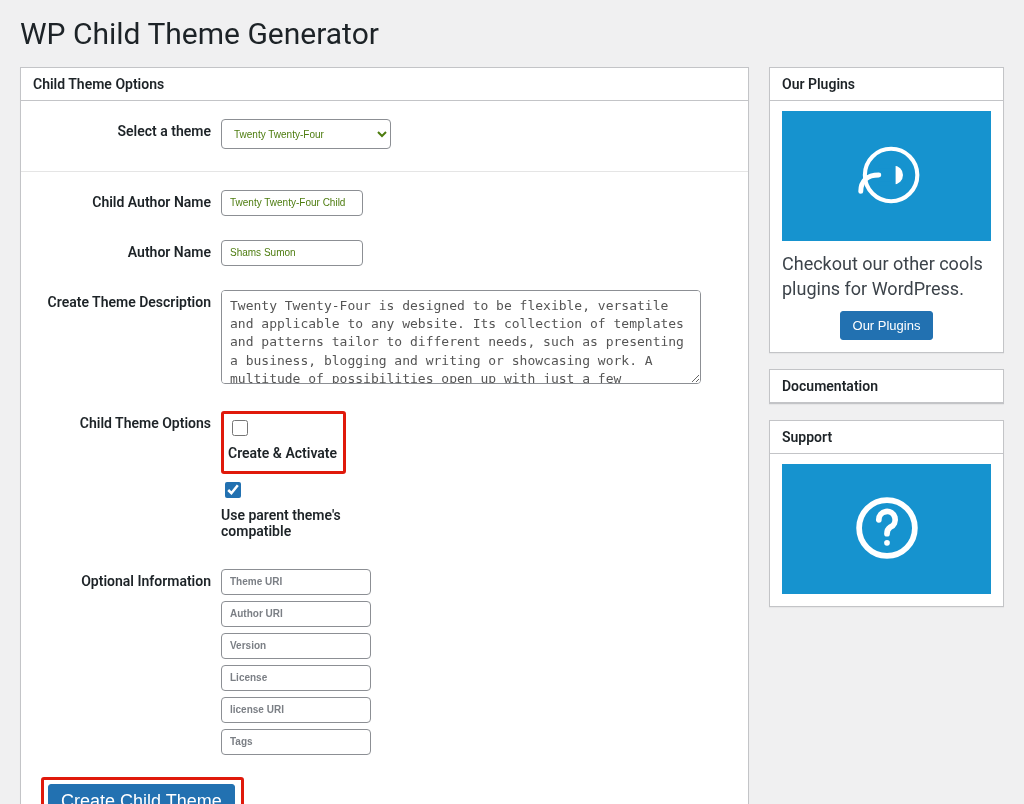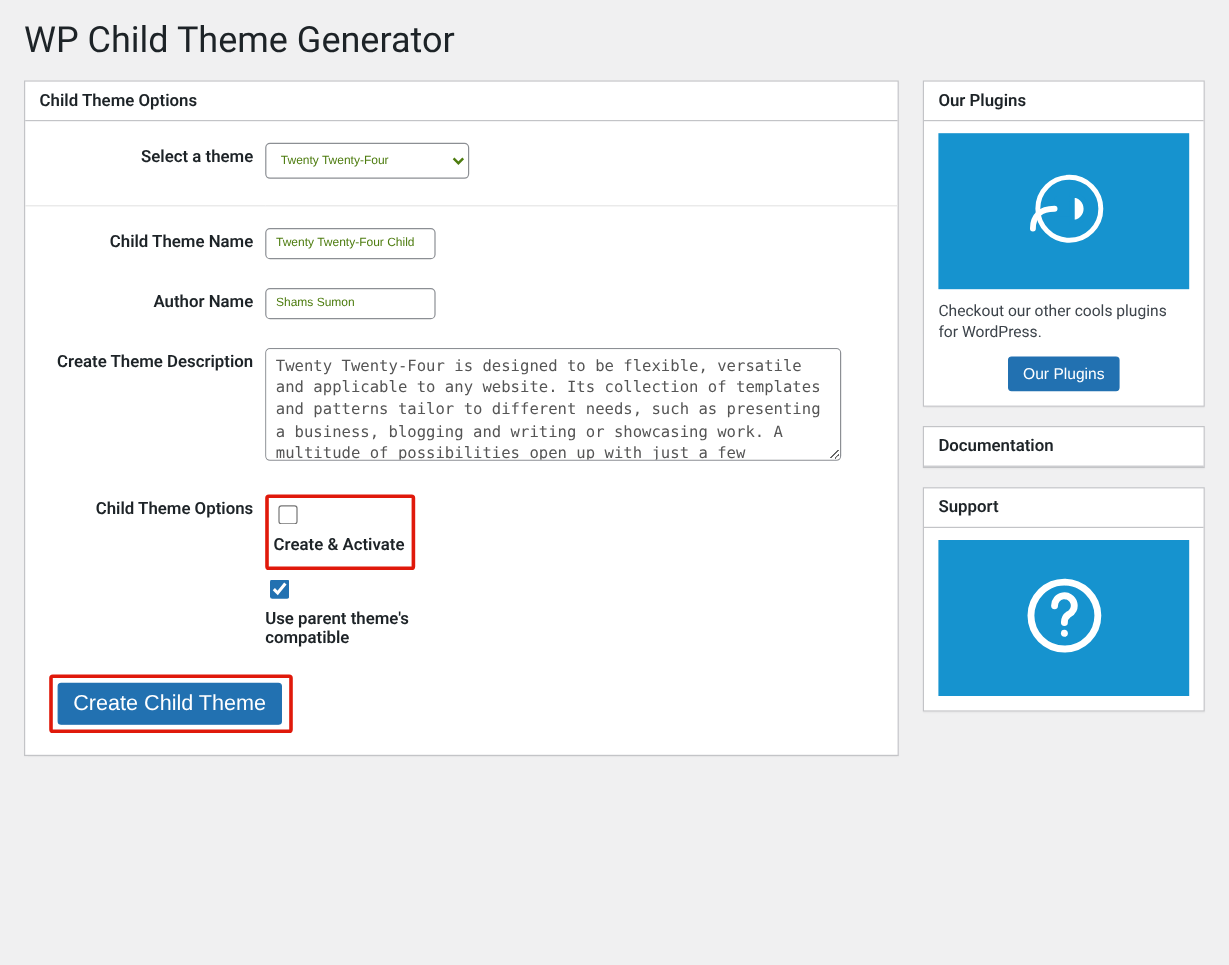--- a/index.html
+++ b/index.html
@@ -138,21 +138,21 @@
     width: 100%;
     height: 130px;
     background: #1693cf;
     display: flex;
     align-items: center;
     justify-content: center;
     margin-bottom: 10px;
   }
   .side-img svg { width: 82px; height: 82px; }
   .side-text {
-    font-size: 13px;
+    font-size: 18px;
     color: #3c434a;
     margin-bottom: 10px;
     line-height: 1.4;
   }
   .side-btn-wrap { text-align: center; }
   .side-btn {
     background: #2271b1;
     border: 1px solid #2271b1;
     color: #fff;
     font-size: 13px;
@@ -181,21 +181,21 @@
           <tbody>
             <tr>
               <th>Select a theme</th>
               <td>
                 <select>
                   <option>Twenty Twenty-Four</option>
                 </select>
               </td>
             </tr>
             <tr>
-              <th>Child Theme Name</th>
+              <th>Child Author Name</th>
               <td>
                 <input type="text" class="short" value="Twenty Twenty-Four Child" style="">
               </td>
             </tr>
             <tr>
               <th>Author Name</th>
               <td>
                 <input type="text" class="short" value="Shams Sumon" style="">
               </td>
             </tr>
@@ -212,20 +212,33 @@
                   <span class="highlight-red">
                     <label>
                       <input type="checkbox" style="">
                       <span class="label-text">Create &amp; Activate</span>
                     </label>
                   </span>
                   <label style="margin-top:6px;">
                     <input type="checkbox" checked="" style="">
                     <span class="label-text">Use parent theme's compatible</span>
                   </label>
+                </div>
+              </td>
+            </tr>
+            <tr>
+              <th>Optional Information</th>
+              <td>
+                <div class="optional-stack">
+                  <input type="text" placeholder="Theme URI" style="">
+                  <input type="text" placeholder="Author URI" style="">
+                  <input type="text" placeholder="Version" style="">
+                  <input type="text" placeholder="License" style="">
+                  <input type="text" placeholder="license URI" style="">
+                  <input type="text" placeholder="Tags" style="">
                 </div>
               </td>
             </tr>
           </tbody>
         </table>
 
         <div class="submit-row">
           <span class="highlight-red">
             <button class="button-primary">Create Child Theme</button>
           </span>

